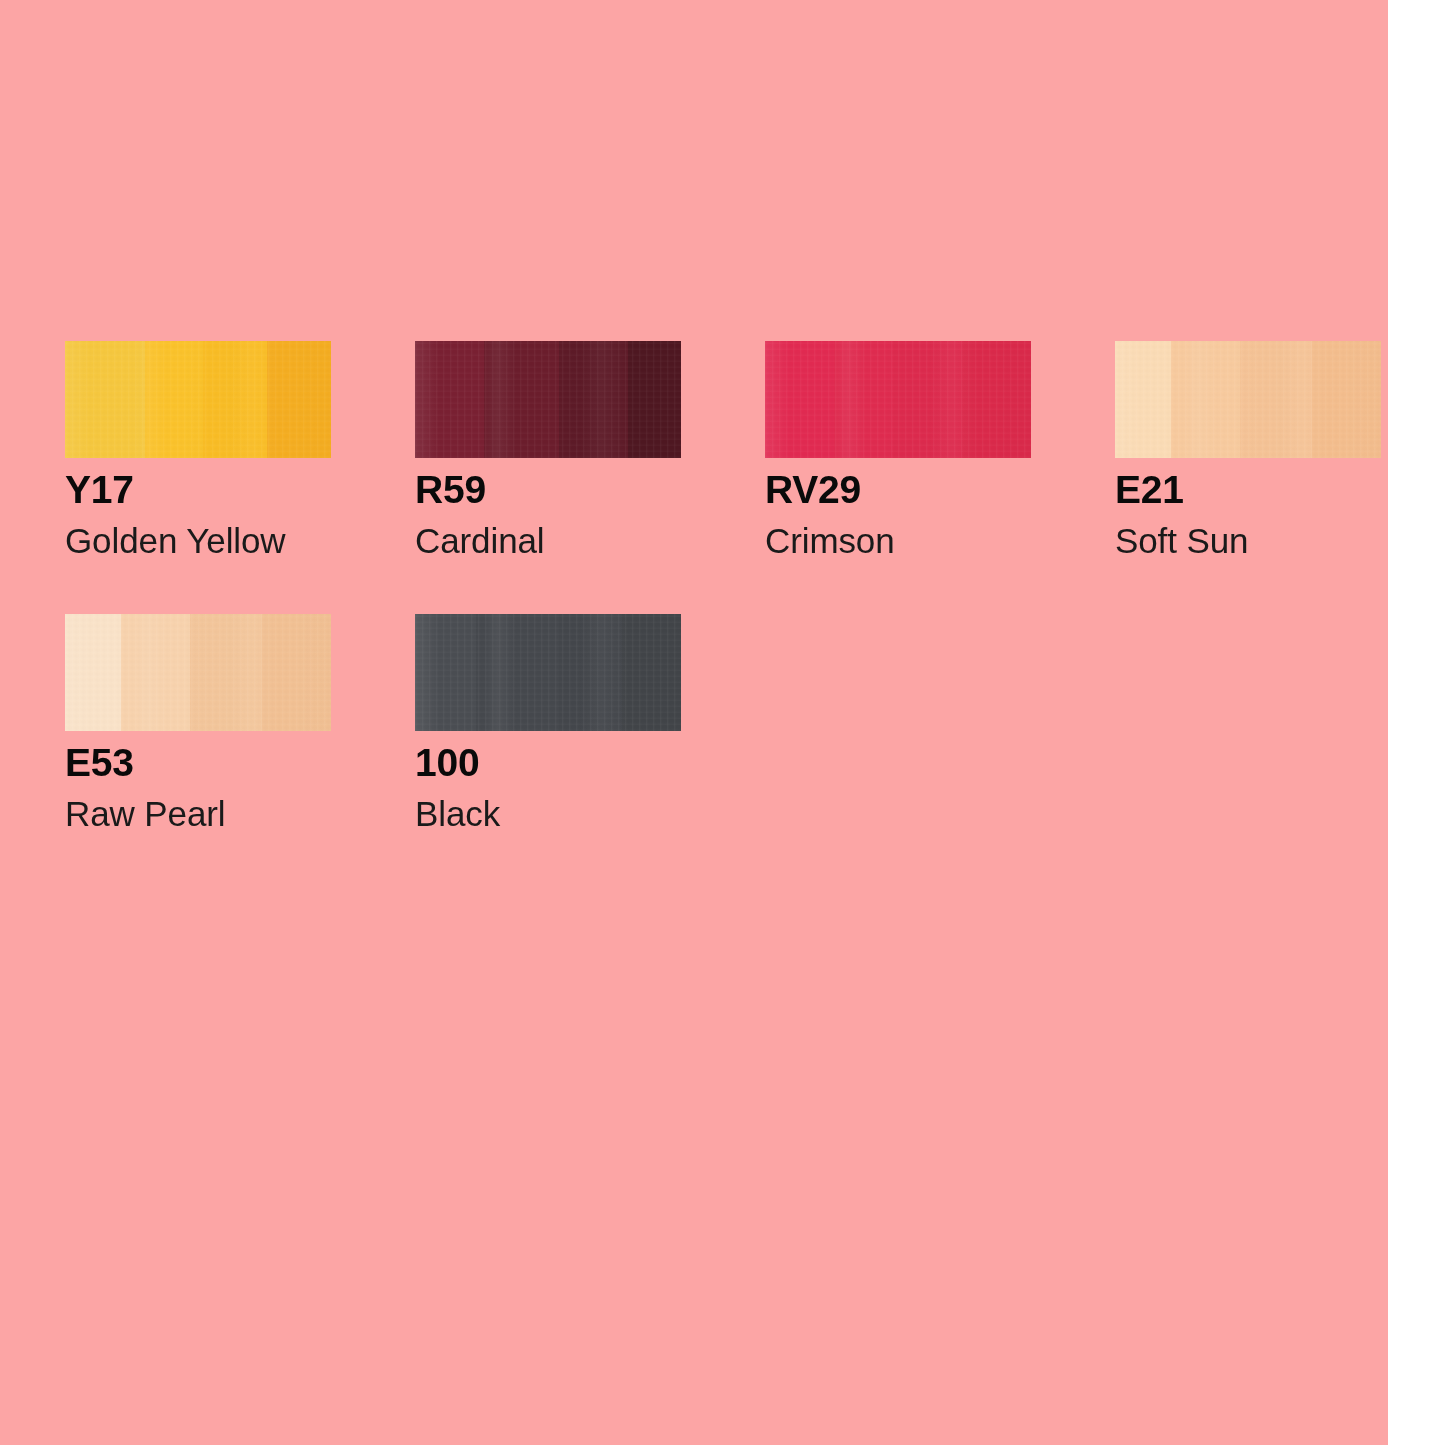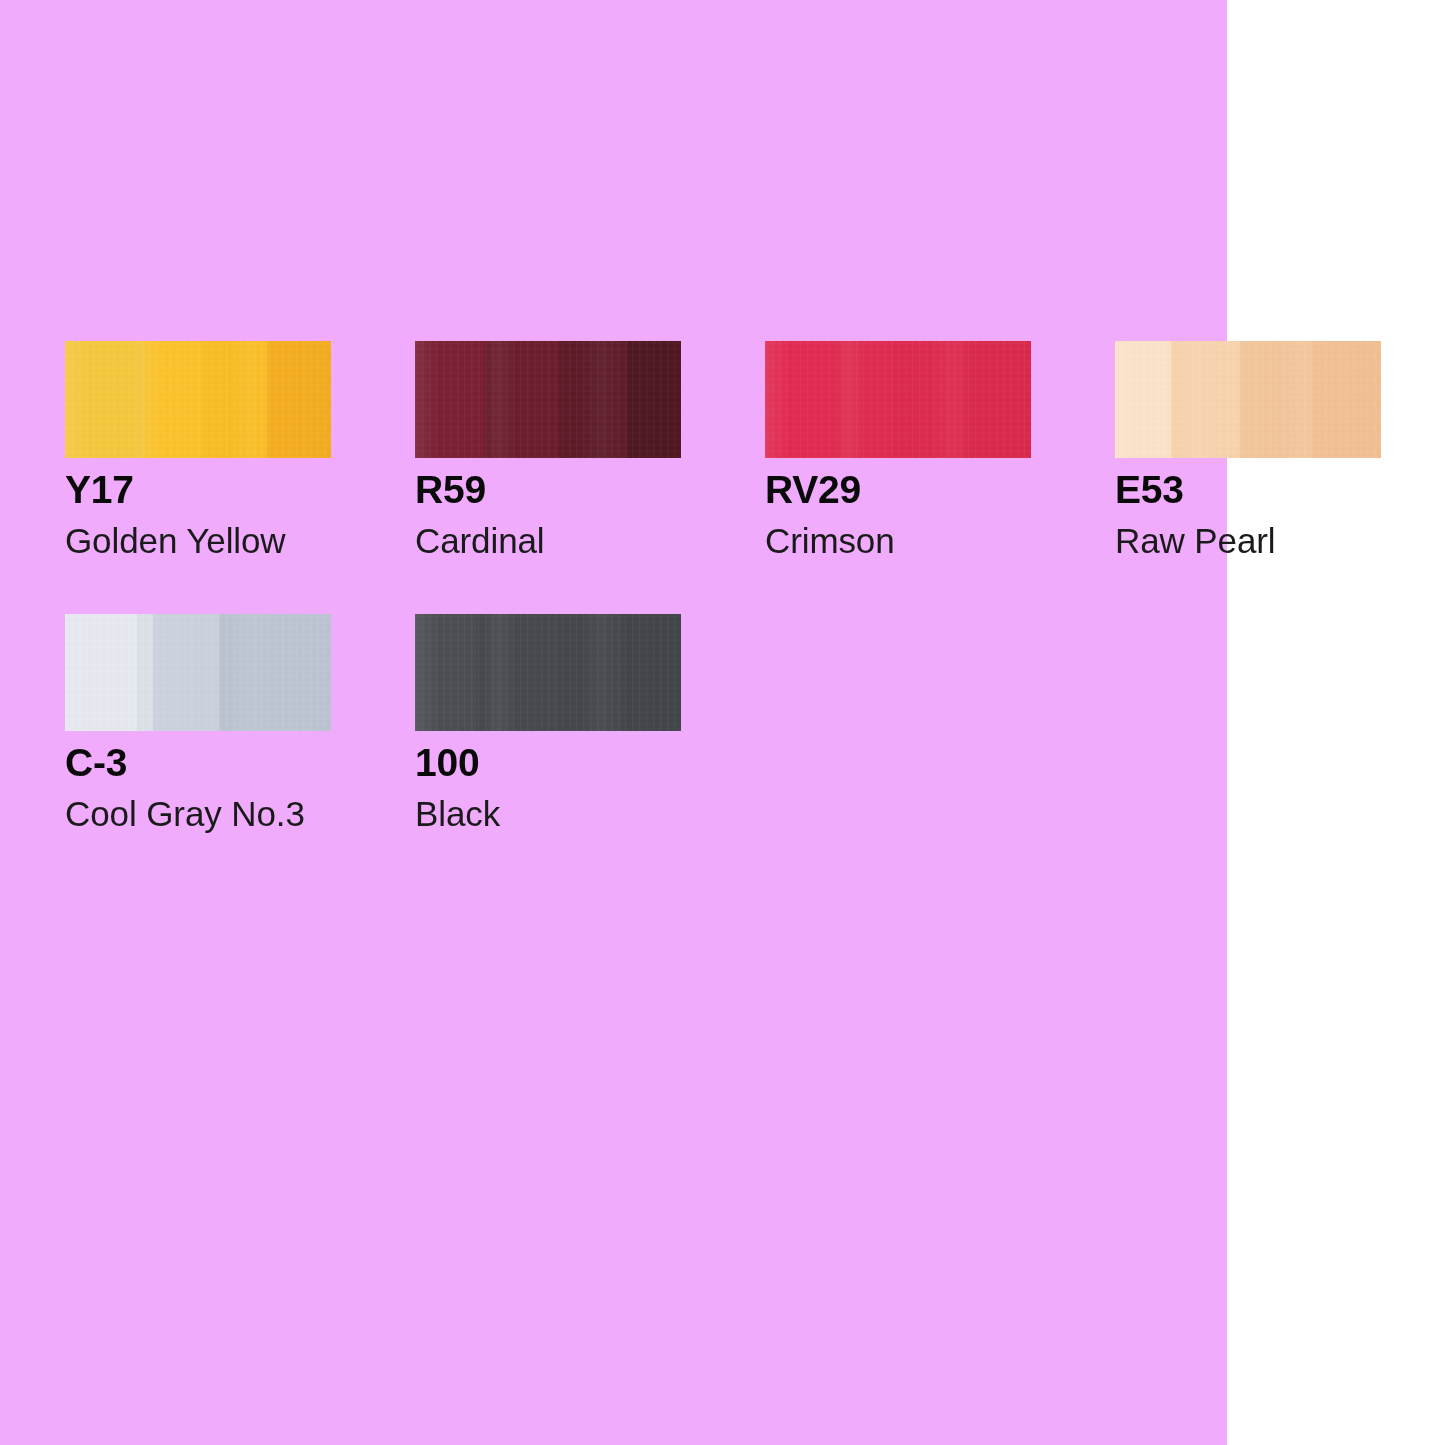--- a/index.html
+++ b/index.html
@@ -10,23 +10,23 @@
     width: 1445px;
     height: 1445px;
     background: #ffffff;
     font-family: "Liberation Sans", sans-serif;
     -webkit-font-smoothing: antialiased;
     overflow: hidden;
   }
 
   #swatch-sheet {
     position: relative;
-    width: 1227px;
+    width: 1388px;
     height: 1445px;
-    background: #f0abfc;
+    background: #fca5a5;
   }
 
   .swatch-grid {
     position: absolute;
     left: 65px;
     top: 341px;
     width: 1316px;
     display: grid;
     grid-template-columns: repeat(4, 266px);
     grid-template-rows: repeat(3, 273px);
@@ -152,44 +152,44 @@
           <div class="band" style="left: 26%; width: 22%; background: rgb(224, 44, 80);"></div>
           <div class="band" style="left: 48%; width: 26%; background: rgb(222, 43, 78);"></div>
           <div class="band" style="left: 74%; width: 26%; background: rgb(219, 42, 75);"></div>
           <div class="streaks"></div>
           <div class="grain"></div>
         </div>
         <div class="swatch-code">RV29</div>
         <div class="swatch-name">Crimson</div>
       </div>
       <div class="swatch-cell">
+        <div class="swatch-chip" style="background: rgb(247, 200, 154);">
+          <div class="band" style="left: 0%; width: 21%; background: rgb(251, 220, 182);"></div>
+          <div class="band" style="left: 21%; width: 26%; background: rgb(248, 203, 159);"></div>
+          <div class="band" style="left: 47%; width: 27%; background: rgb(246, 196, 151);"></div>
+          <div class="band" style="left: 74%; width: 26%; background: rgb(244, 190, 142);"></div>
+          <div class="streaks"></div>
+          <div class="grain"></div>
+        </div>
+        <div class="swatch-code">E21</div>
+        <div class="swatch-name">Soft Sun</div>
+      </div>
+      <div class="swatch-cell">
         <div class="swatch-chip" style="background: rgb(246, 206, 167);">
           <div class="band" style="left: 0%; width: 21%; background: rgb(250, 227, 201);"></div>
           <div class="band" style="left: 21%; width: 26%; background: rgb(248, 211, 174);"></div>
           <div class="band" style="left: 47%; width: 27%; background: rgb(244, 199, 156);"></div>
           <div class="band" style="left: 74%; width: 26%; background: rgb(242, 193, 148);"></div>
           <div class="streaks"></div>
           <div class="grain"></div>
         </div>
         <div class="swatch-code">E53</div>
         <div class="swatch-name">Raw Pearl</div>
       </div>
       <div class="swatch-cell">
-        <div class="swatch-chip" style="background: rgb(203, 209, 221);">
-          <div class="band" style="left: 0%; width: 27%; background: rgb(230, 233, 240);"></div>
-          <div class="band" style="left: 27%; width: 6%; background: rgb(219, 223, 232);"></div>
-          <div class="band" style="left: 33%; width: 25%; background: rgb(204, 210, 222);"></div>
-          <div class="band" style="left: 58%; width: 42%; background: rgb(189, 197, 211);"></div>
-          <div class="streaks"></div>
-          <div class="grain"></div>
-        </div>
-        <div class="swatch-code">C-3</div>
-        <div class="swatch-name">Cool Gray No.3</div>
-      </div>
-      <div class="swatch-cell">
         <div class="swatch-chip" style="background: rgb(71, 74, 78);">
           <div class="band" style="left: 0%; width: 23%; background: rgb(75, 78, 83);"></div>
           <div class="band" style="left: 23%; width: 31%; background: rgb(70, 73, 78);"></div>
           <div class="band" style="left: 54%; width: 24%; background: rgb(68, 71, 76);"></div>
           <div class="band" style="left: 78%; width: 22%; background: rgb(66, 69, 73);"></div>
           <div class="streaks"></div>
           <div class="grain"></div>
         </div>
         <div class="swatch-code">100</div>
         <div class="swatch-name">Black</div>

